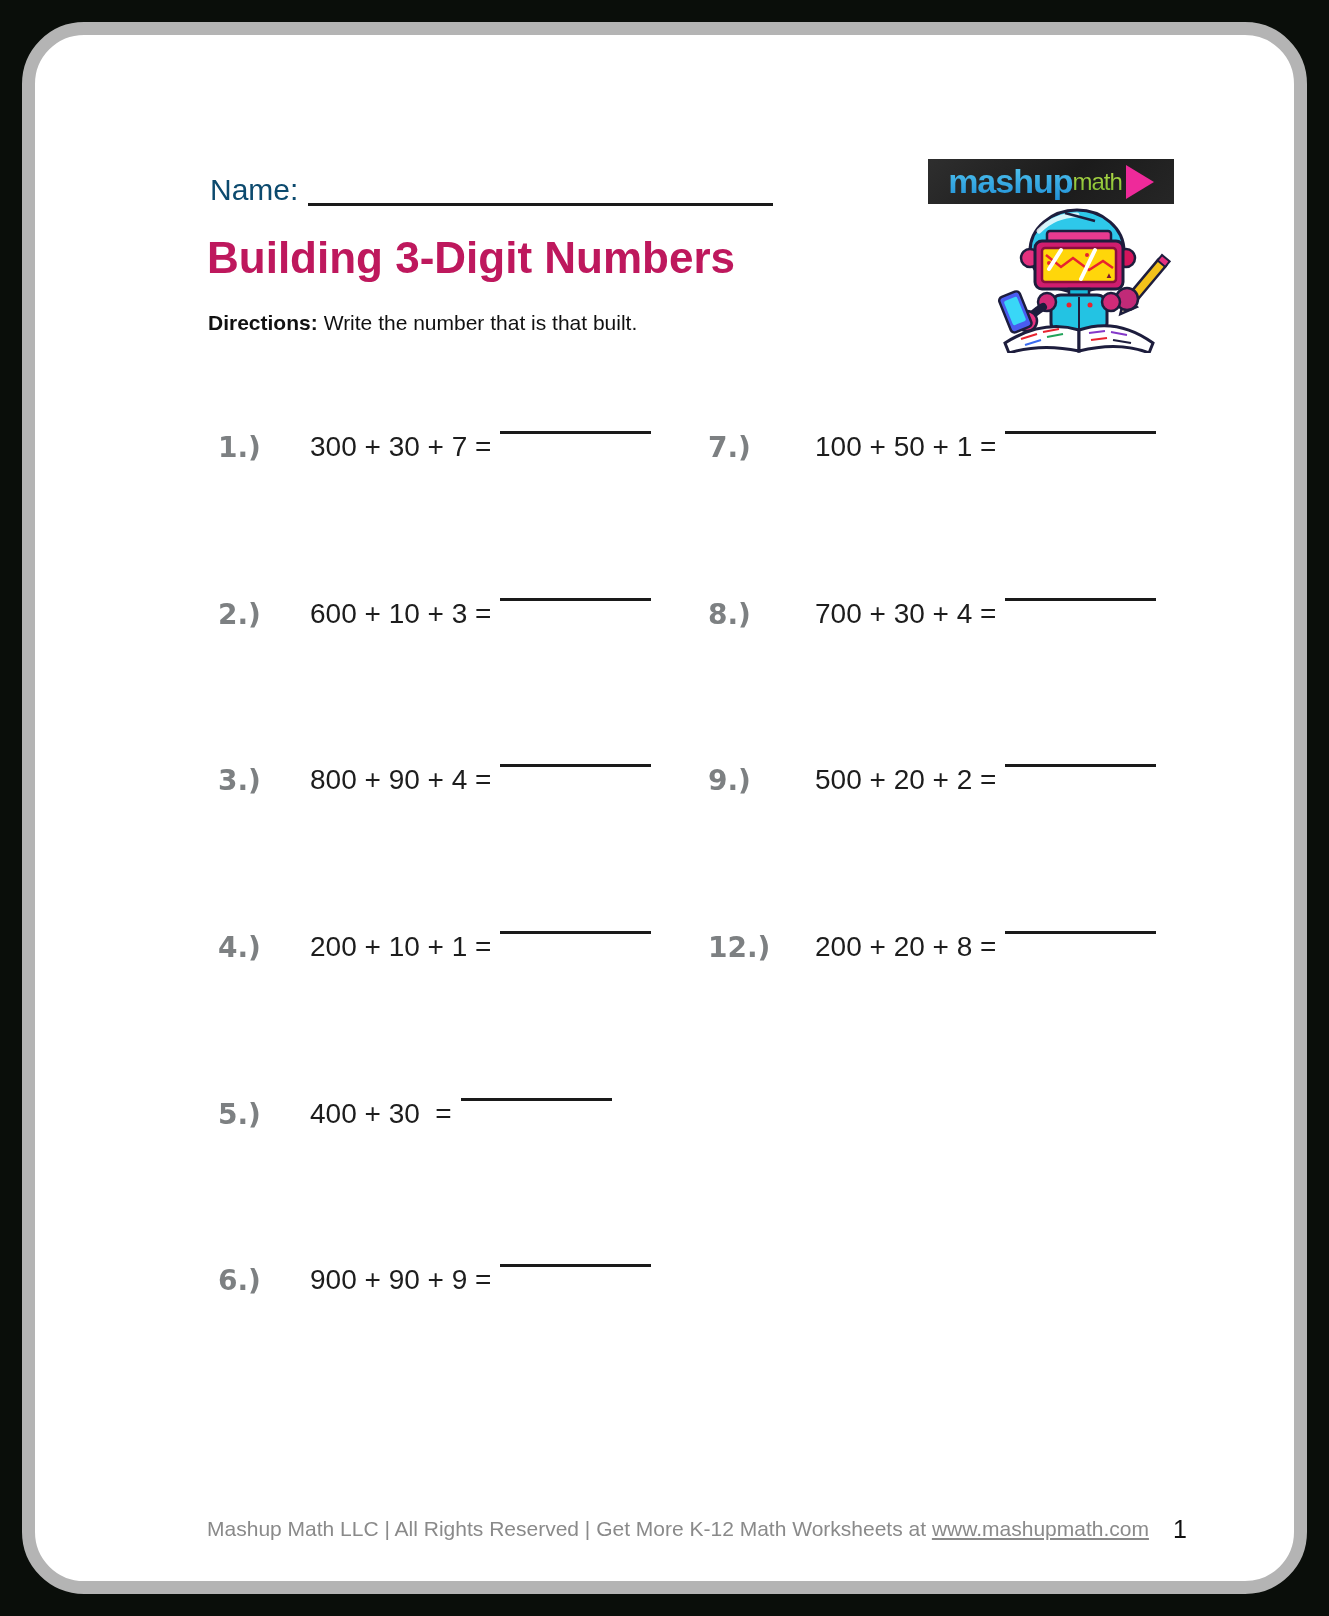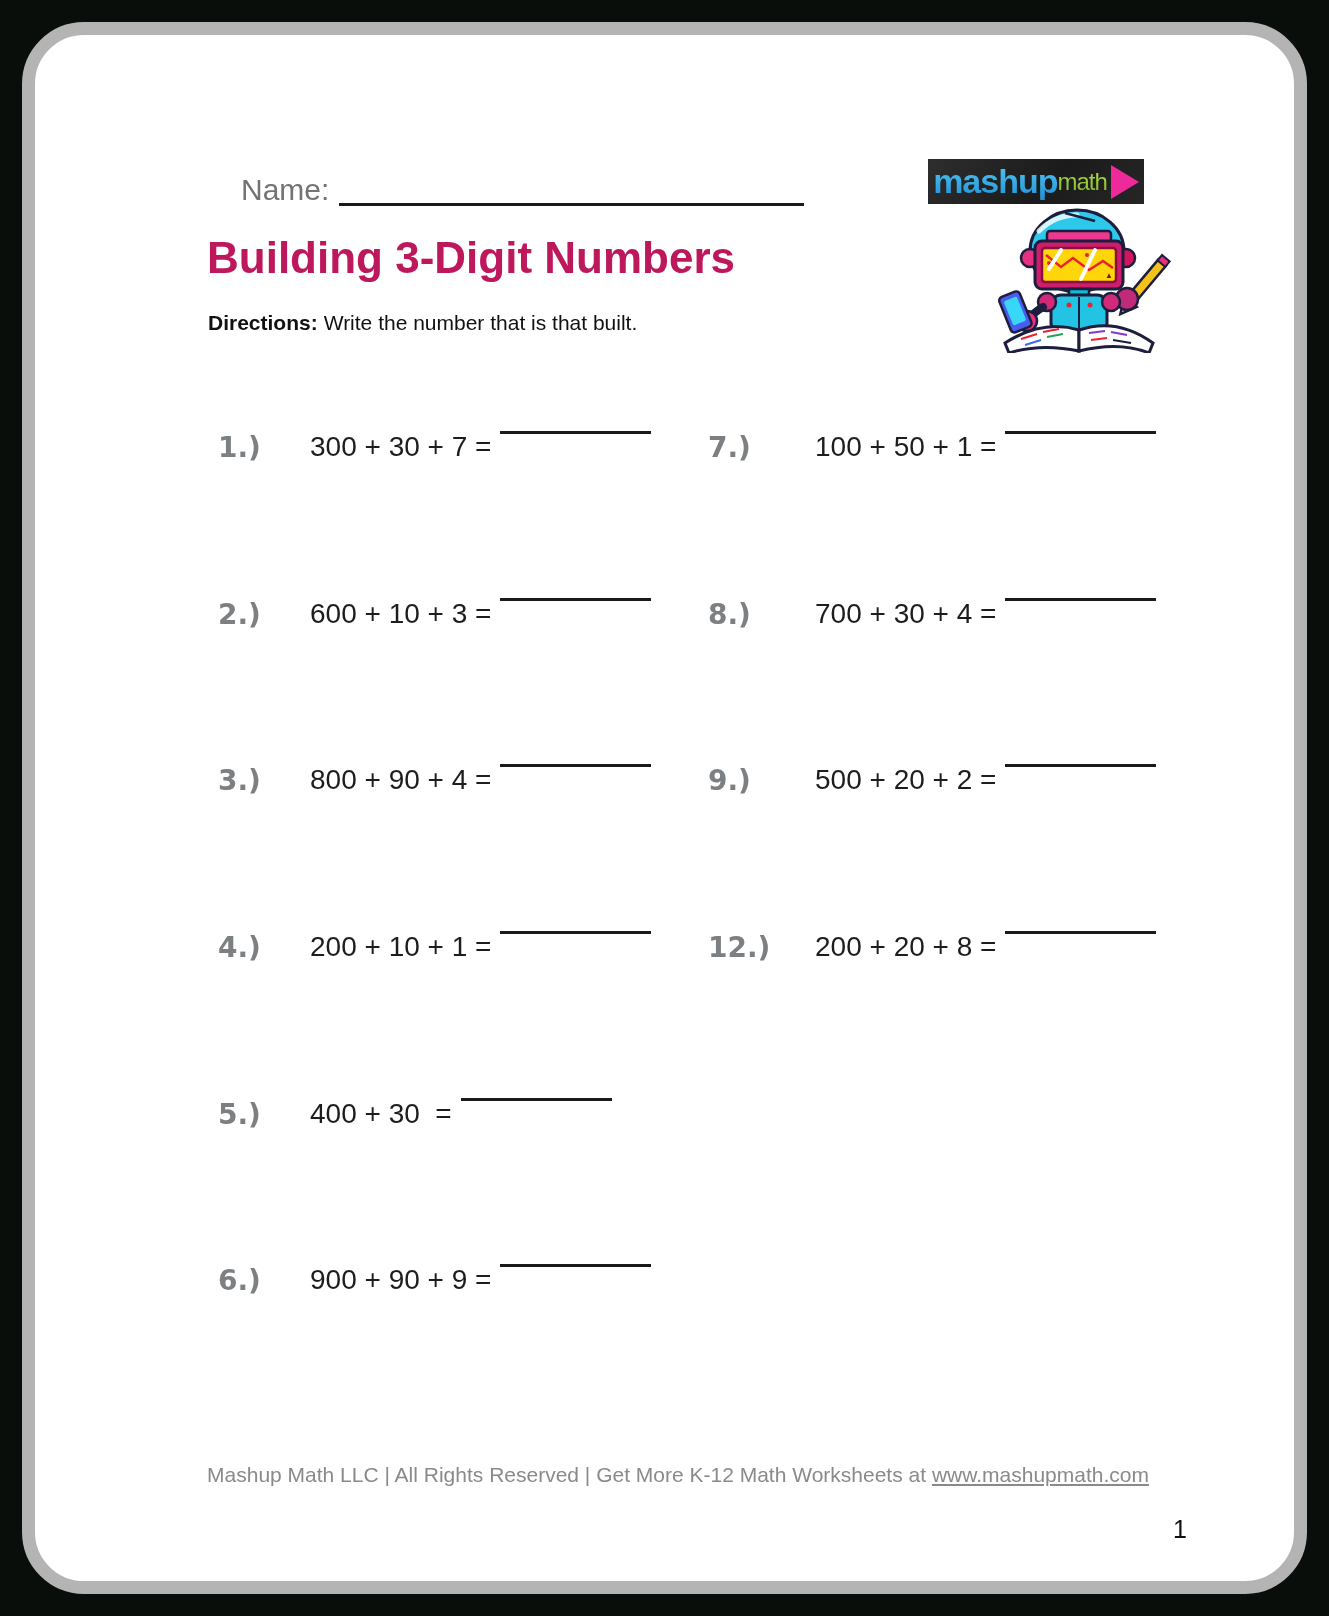--- a/index.html
+++ b/index.html
@@ -9,36 +9,36 @@
     font-family:"Liberation Sans",sans-serif;
     overflow:hidden;
   }
   .sheet{
     position:absolute;left:22px;top:22px;right:22px;bottom:22px;
     background:#ffffff;
     border:13px solid #b4b4b4;
     border-radius:62px;
   }
   
-  .name-row{position:absolute;left:175px;top:138px;font-size:30px;color:#737373;margin-left:31px;}
+  .name-row{position:absolute;left:175px;top:138px;font-size:30px;color:#0c4a6e;}
   .name-line{
     display:inline-block;width:465px;height:0;
     border-bottom:3px solid #1a1a1a;vertical-align:-6px;margin-left:10px;
   }
   .title{
     position:absolute;left:172px;top:198px;
     font-size:44px;font-weight:bold;color:#be185d;letter-spacing:0px;
   }
   .directions{position:absolute;left:173px;top:276px;font-size:21px;color:#111;}
   .directions b{font-weight:bold;}
   .directions .dtext{margin-left:6px;}
 
   
   .logo-banner{
-    position:absolute;left:893px;top:124px;width:216px;height:45px;
+    position:absolute;left:893px;top:124px;width:246px;height:45px;
     background:linear-gradient(135deg,#2e2e2e 0%,#1b1b1b 55%,#262626 100%);
     display:flex;align-items:center;justify-content:center;
   }
   .logo-word1{
     font-size:34px;font-weight:800;letter-spacing:-1px;
     background:linear-gradient(180deg,#55c9f2 0%,#1f8fd6 100%);
     -webkit-background-clip:text;background-clip:text;color:transparent;
   }
   .logo-word2{
     font-size:24px;font-weight:400;letter-spacing:-1px;
@@ -66,21 +66,21 @@
   .col.left .pnum{width:92px;}
   .col.right .pnum{width:107px;}
   .pexpr{font-size:28px;color:#1d1d1d;white-space:pre;}
   .blank{
     display:inline-block;width:151px;height:0;
     border-bottom:3px solid #1a1a1a;vertical-align:-8px;margin-left:9px;
   }
 
   
   .footer{
-    position:absolute;left:643px;top:1428px;transform:translateX(-50%);
+    position:absolute;left:643px;top:1482px;transform:translateX(-50%);
     font-size:21px;color:#8a8a8a;white-space:nowrap;
   }
   .footer a{color:#8a8a8a;text-decoration:underline;}
   .page-num{position:absolute;left:1138px;top:1480px;font-size:25px;color:#111;}
 </style>
 </head>
 <body>
 
 <div class="sheet">
 

